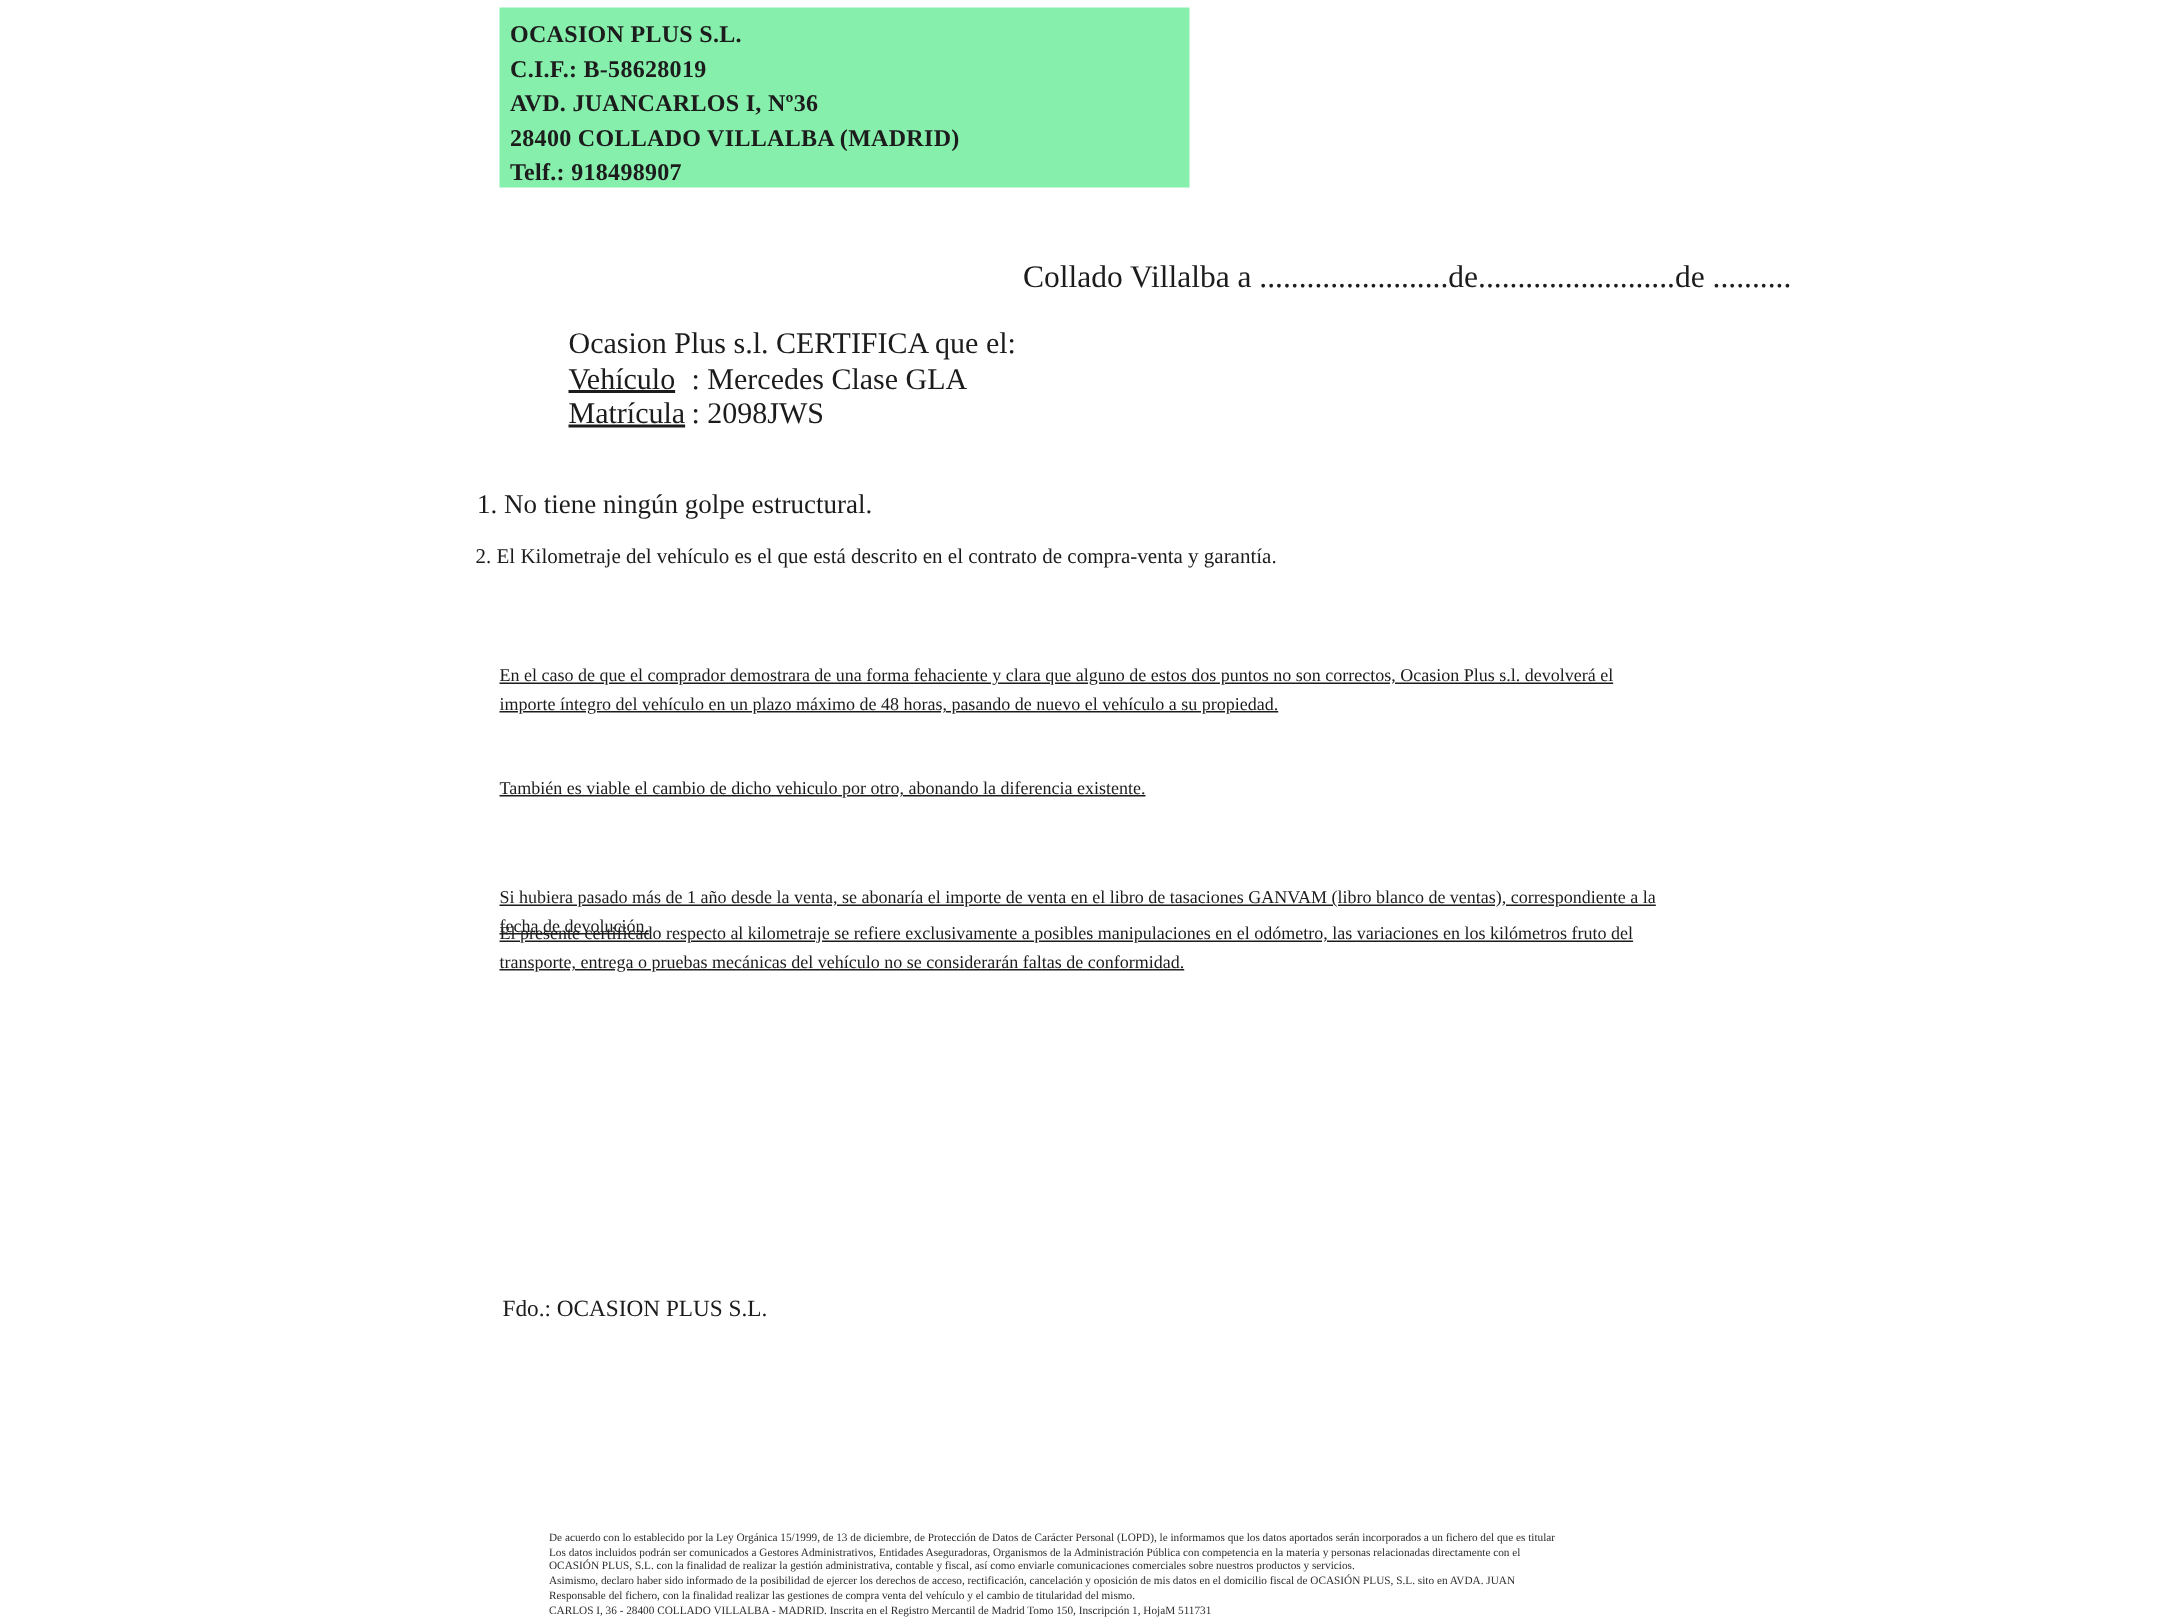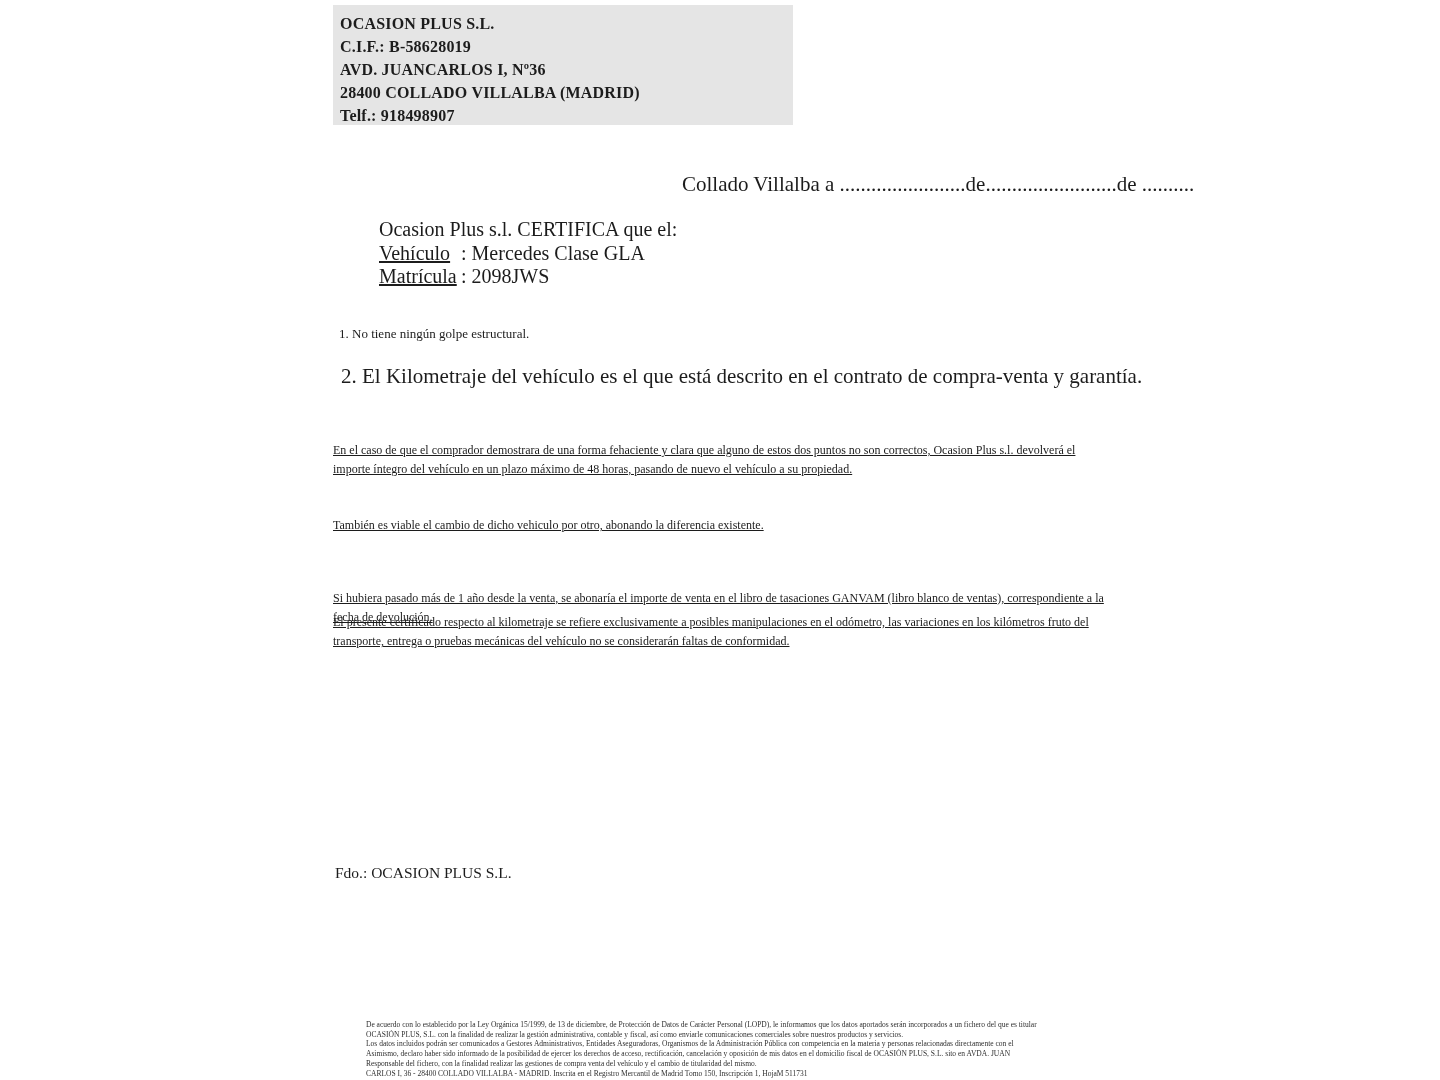--- a/index.html
+++ b/index.html
@@ -12,21 +12,21 @@
     font-family: "Liberation Serif", "DejaVu Serif", serif;
     color: #1c1c1c;
     overflow: hidden;
   }
   .header-box {
     position: absolute;
     left: 333px;
     top: 5px;
     width: 460px;
     height: 120px;
-    background: #e5e5e5;
+    background: #86efac;
     padding: 7px 0 0 7px;
     font-weight: bold;
     font-size: 16px;
     line-height: 23px;
     letter-spacing: 0.2px;
   }
   .date-line {
     position: absolute;
     left: 682px;
     top: 172px;
@@ -39,22 +39,22 @@
     top: 218px;
     font-size: 20px;
     line-height: 23.5px;
     margin-left: 44px;
   }
   .cert-row .label {
     display: inline-block;
     width: 82px;
     text-decoration: underline;
   }
-  .point-1 { position: absolute; left: 339px; top: 326px; font-size: 13px; }
-  .point-2 { position: absolute; left: 341px; top: 364px; font-size: 21px; }
+  .point-1 { position: absolute; left: 318px; top: 326px; font-size: 18px; }
+  .point-2 { position: absolute; left: 317px; top: 364px; font-size: 14px; }
   .para {
     position: absolute;
     left: 333px;
     width: 775px;
     font-size: 12px;
     line-height: 19px;
     text-decoration: underline;
   }
   .para-1 { top: 441px; }
   .para-2 { top: 516px; }
@@ -108,20 +108,20 @@
 
   <div class="para para-1">En el caso de que el comprador demostrara de una forma fehaciente y clara que alguno de estos dos puntos no son correctos, Ocasion Plus s.l. devolverá el importe íntegro del vehículo en un plazo máximo de 48 horas, pasando de nuevo el vehículo a su propiedad.</div>
   <div class="para para-2">También es viable el cambio de dicho vehiculo por otro, abonando la diferencia existente.</div>
   <div class="para para-3">Si hubiera pasado más de 1 año desde la venta, se abonaría el importe de venta en el libro de tasaciones GANVAM (libro blanco de ventas), correspondiente a la fecha de devolución.</div>
   <div class="para para-4">El presente certificado respecto al kilometraje se refiere exclusivamente a posibles manipulaciones en el odómetro, las variaciones en los kilómetros fruto del transporte, entrega o pruebas mecánicas del vehículo no se considerarán faltas de conformidad.</div>
 
   <div class="signature">Fdo.: OCASION PLUS S.L.</div>
 
   <div class="legal-footer">
     <div class="legal-line">De acuerdo con lo establecido por la Ley Orgánica 15/1999, de 13 de diciembre, de Protección de Datos de Carácter Personal (LOPD), le informamos que los datos aportados serán incorporados a un fichero del que es titular</div>
+    <div class="legal-line">Los datos incluidos podrán ser comunicados a Gestores Administrativos, Entidades Aseguradoras, Organismos de la Administración Pública con competencia en la materia y personas relacionadas directamente con el</div>
     <div class="legal-line">OCASIÓN PLUS, S.L. con la finalidad de realizar la gestión administrativa, contable y fiscal, así como enviarle comunicaciones comerciales sobre nuestros productos y servicios.</div>
-    <div class="legal-line">Los datos incluidos podrán ser comunicados a Gestores Administrativos, Entidades Aseguradoras, Organismos de la Administración Pública con competencia en la materia y personas relacionadas directamente con el</div>
     <div class="legal-line">Asimismo, declaro haber sido informado de la posibilidad de ejercer los derechos de acceso, rectificación, cancelación y oposición de mis datos en el domicilio fiscal de OCASIÓN PLUS, S.L. sito en AVDA. JUAN</div>
     <div class="legal-line">Responsable del fichero, con la finalidad realizar las gestiones de compra venta del vehículo y el cambio de titularidad del mismo.</div>
     <div class="legal-line">CARLOS I, 36 - 28400 COLLADO VILLALBA - MADRID. Inscrita en el Registro Mercantil de Madrid Tomo 150, Inscripción 1, HojaM 511731</div>
   </div>
 
 </div>
 
 </body></html>

